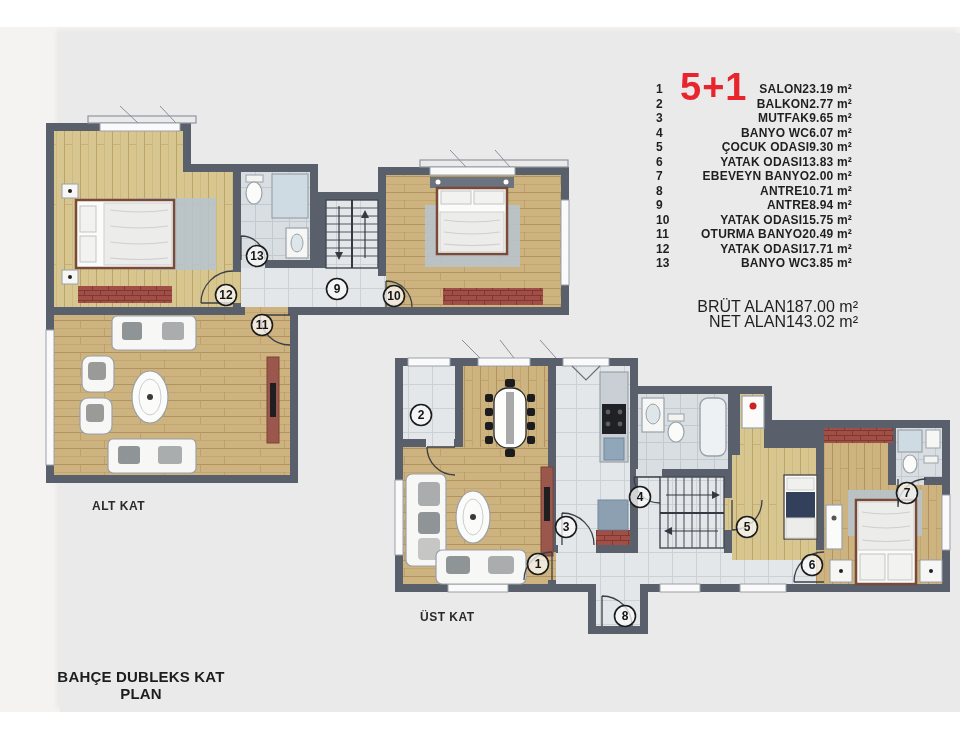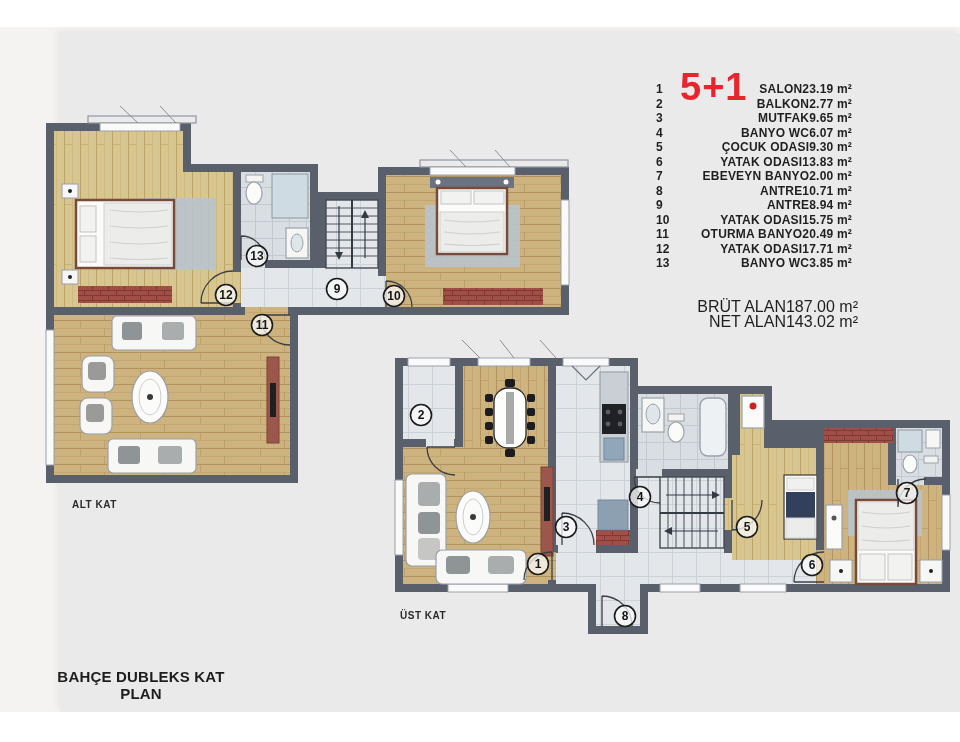--- a/index.html
+++ b/index.html
@@ -11,21 +11,21 @@
   #title51{left:680px;top:34px;font-size:38px;font-weight:700;color:#e8252c;letter-spacing:1px;margin-top:32px;}
   #legend{left:656px;top:82px;width:196px;}
   .lrow{display:grid;grid-template-columns:26px 1fr auto;height:14.5px;align-items:center;
         font-size:12px;font-weight:700;color:#1f1f1f;letter-spacing:.2px;}
   .ln{text-align:left;}
   .lt{text-align:right;white-space:nowrap;}
   .la{text-align:center;white-space:nowrap;}
   #totals{left:690px;top:298px;width:168px;}
   .trow{display:grid;grid-template-columns:1fr auto;height:14.5px;align-items:center;
         font-size:16px;font-weight:400;color:#1f1f1f;text-align:right;}
-  .floor-label{font-size:10px;font-weight:700;color:#2a2a2a;letter-spacing:.5px;}
+  .floor-label{font-size:12px;font-weight:700;color:#2a2a2a;letter-spacing:.5px;margin-left:20px;}
   #lbl-alt{left:72px;top:499px;}
   #lbl-ust{left:400px;top:610px;}
   #caption{left:36px;top:668px;width:210px;text-align:center;font-size:15px;font-weight:700;
            color:#1d1d1d;line-height:17px;letter-spacing:.2px;}
   svg text.mk{font-family:"Liberation Sans",sans-serif;font-size:12px;font-weight:700;fill:#151515;}
 </style>
 </head>
 <body>
 
 <div id="stage">

